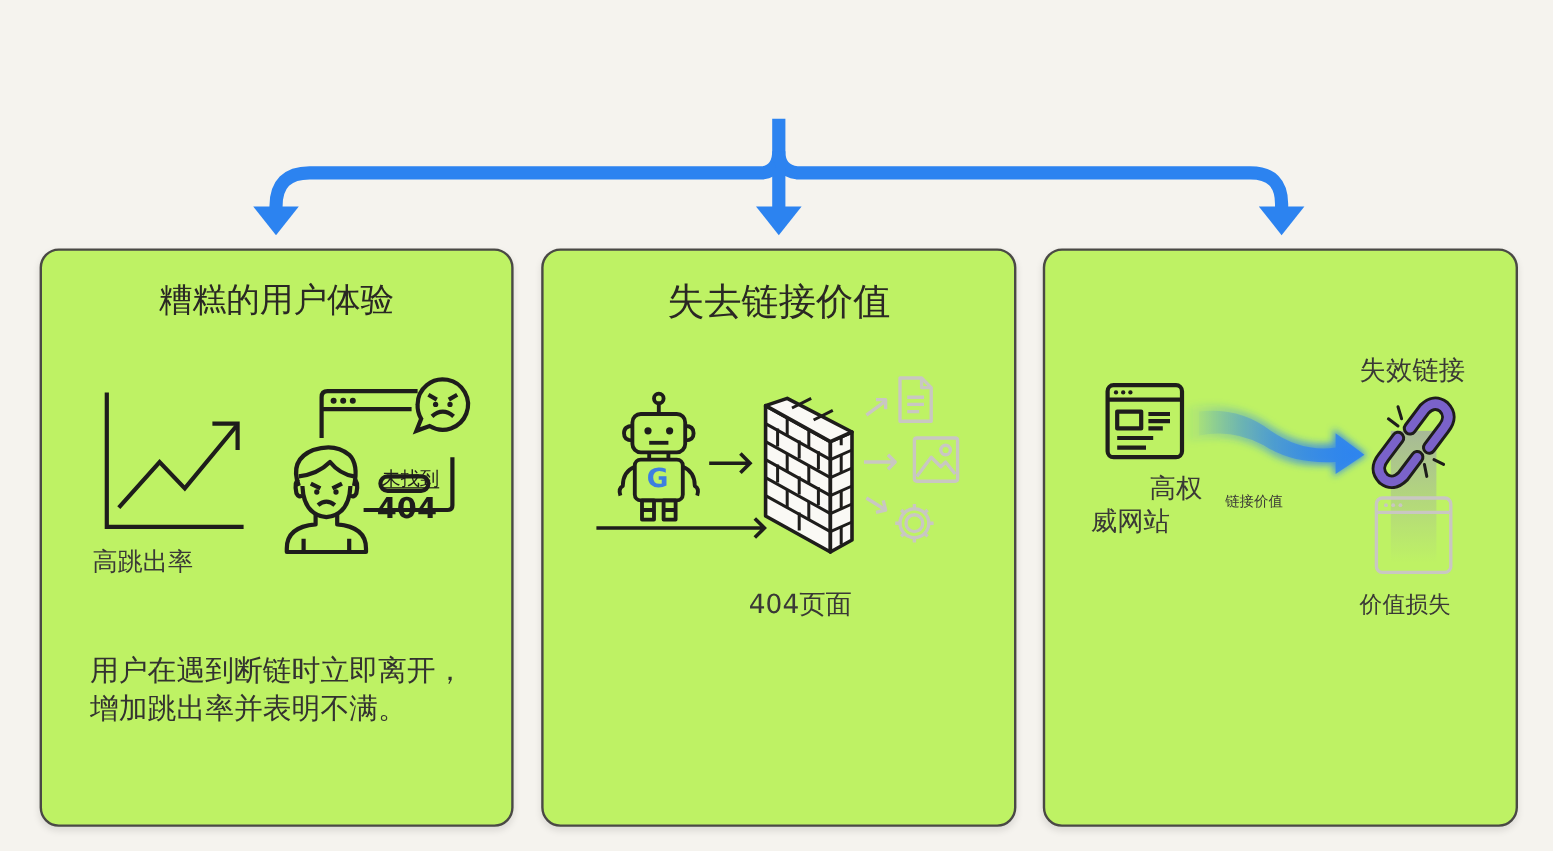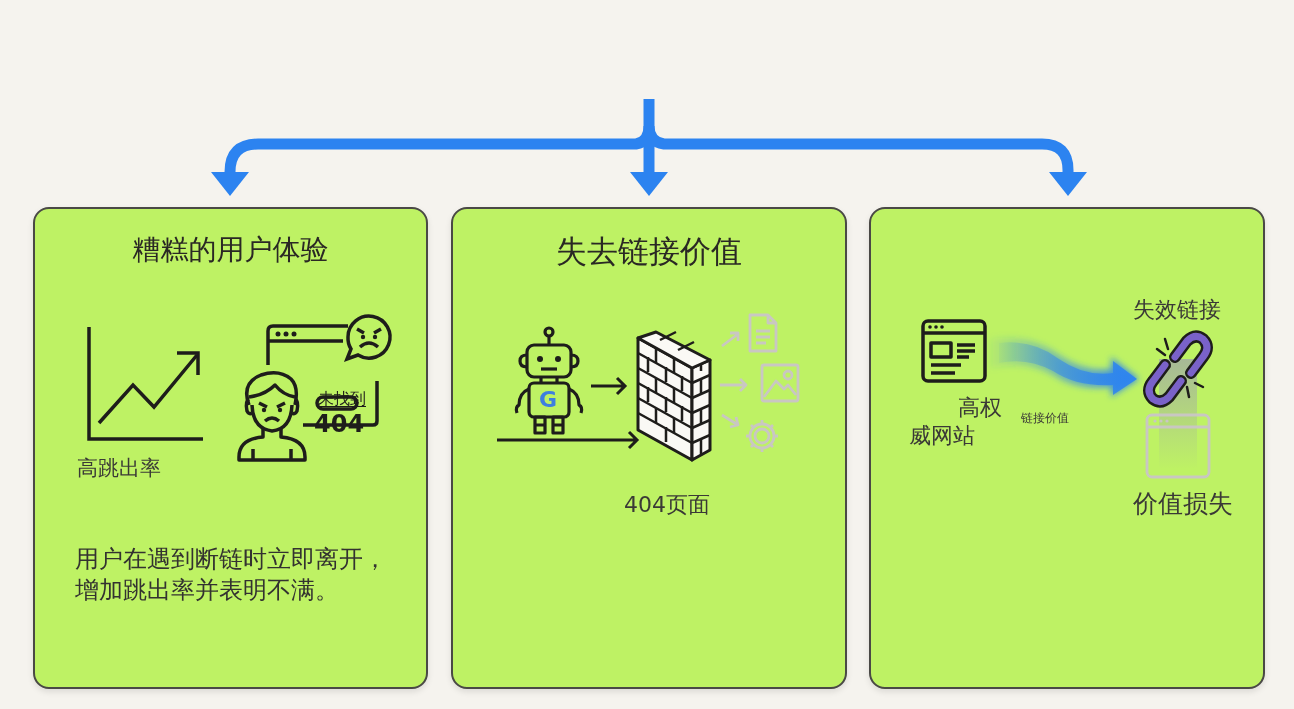--- a/index.html
+++ b/index.html
@@ -253,17 +253,17 @@
         <path d="M32 28 L44 12 Q52 4 60 10 Q68 18 60 28 L48 44" stroke="#1e1d1b" stroke-width="12"></path>
         <path d="M32 28 L44 12 Q52 4 60 10 Q68 18 60 28 L48 44" stroke="#7a62c9" stroke-width="7"></path>
         <path d="M38 52 L26 68 Q18 76 10 70 Q2 62 10 52 L22 36" stroke="#1e1d1b" stroke-width="12"></path>
         <path d="M38 52 L26 68 Q18 76 10 70 Q2 62 10 52 L22 36" stroke="#7a62c9" stroke-width="7"></path>
       </g>
       <g stroke="#1e1d1b" stroke-width="2.5" stroke-linecap="round">
         <path d="M14 20 L22 26 M22 10 L25 20 M52 54 L60 58 M44 58 L46 68"></path>
       </g>
     </svg>
 
-    <div class="lbl" style="left:262px; top:282px; font-size:25px;">价值损失</div>
+    <div class="lbl" style="left:262px; top:282px; font-size:19px;">价值损失</div>
 
   </div>
 
 </div>
 
 </body></html>

